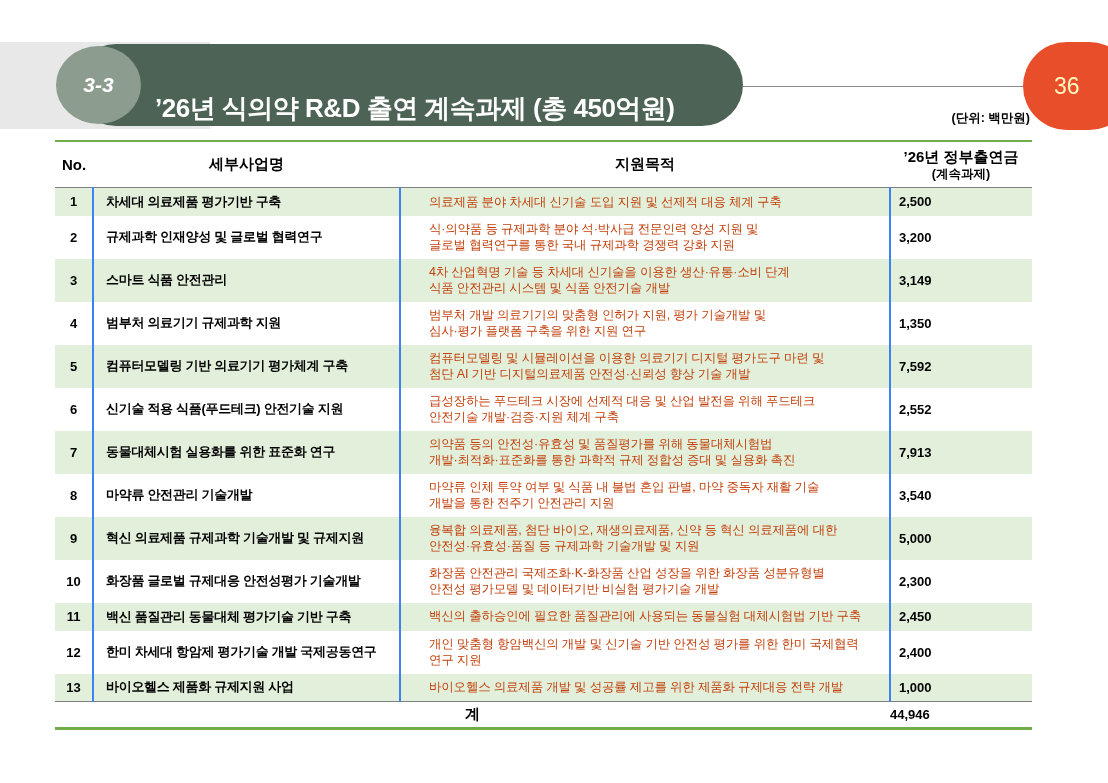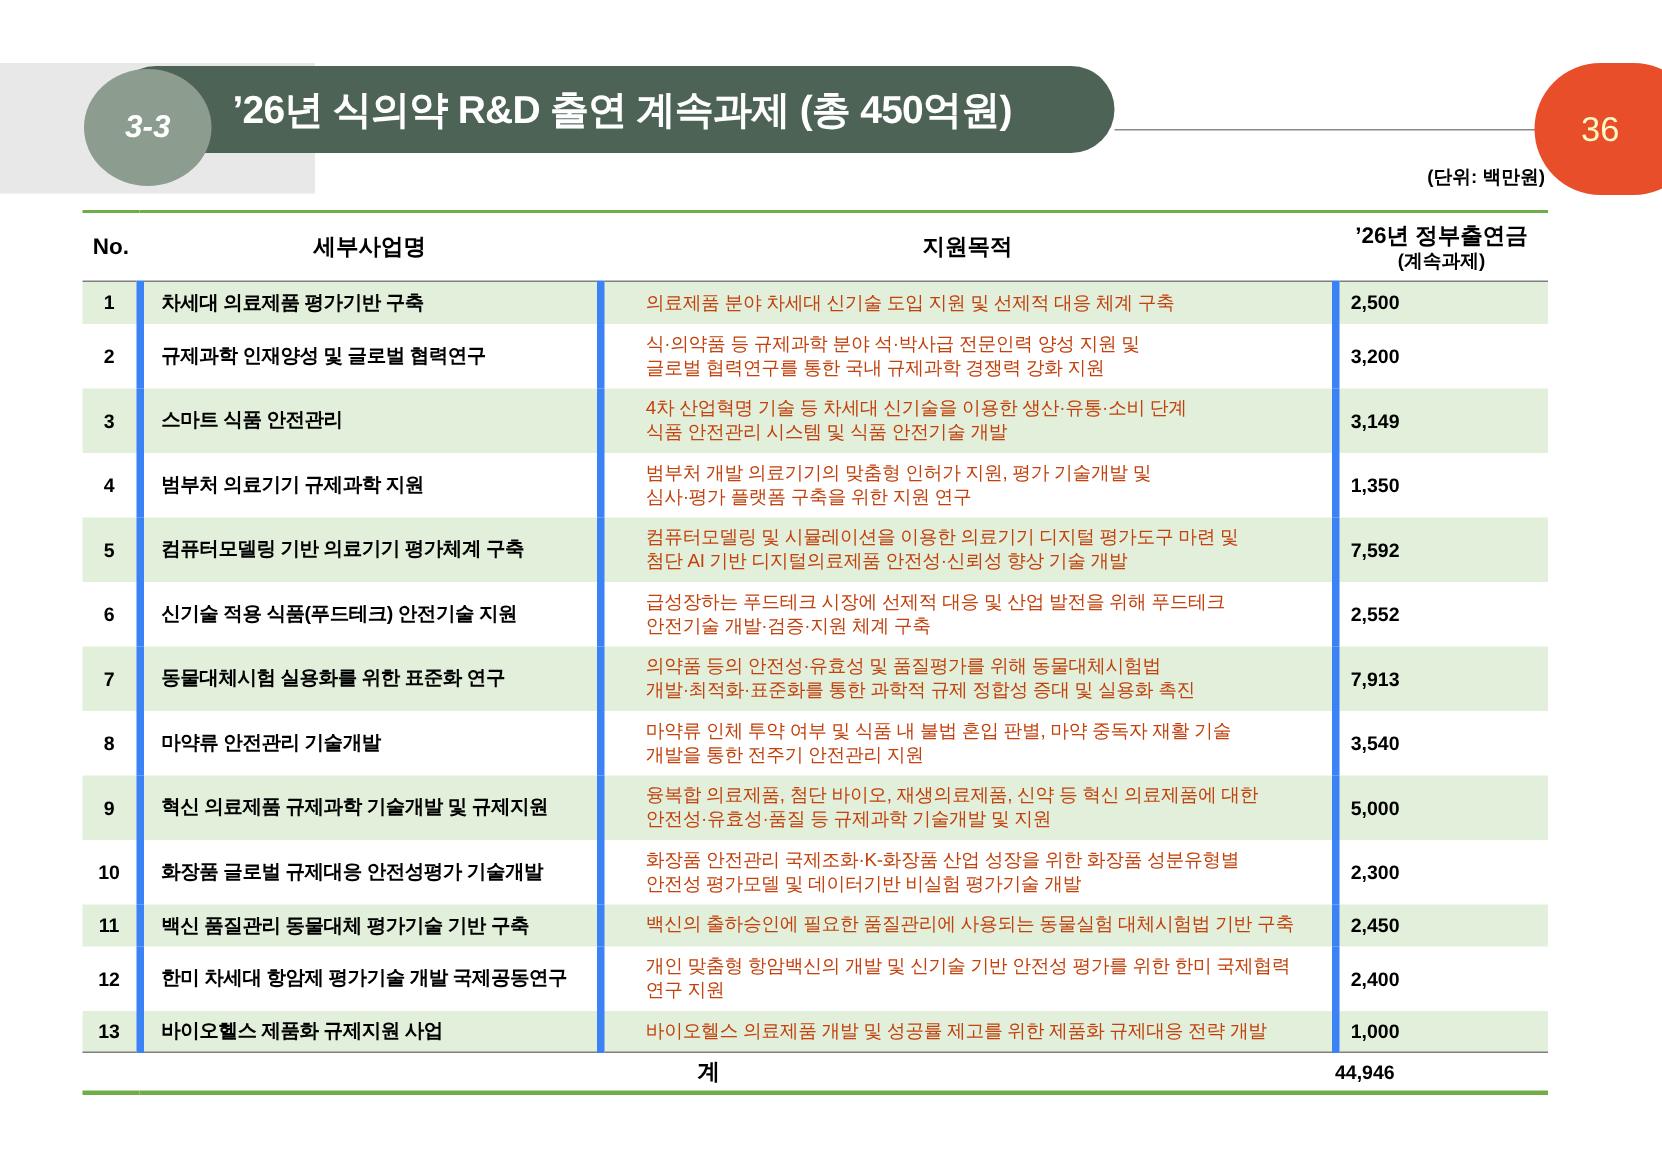--- a/index.html
+++ b/index.html
@@ -6,23 +6,23 @@
   .page{
     position:relative;width:1108px;height:783px;background:#fff;overflow:hidden;
     font-family:"Liberation Sans","DejaVu Sans",sans-serif;color:#000;
   }
   
   .gray-band{
     position:absolute;left:0;top:42px;width:210px;height:87px;
     background:var(--band-gray,#e8e8e8);z-index:0;
   }
   .title-pill{
-    position:absolute;left:75px;top:44px;width:668px;height:58px;
+    position:absolute;left:75px;top:44px;width:668px;height:82px;
     background:var(--pill-green,#4d6355);border-radius:41px;z-index:1;
-    display:flex;align-items:center;padding-left:80px;box-sizing:border-box;
+    display:flex;align-items:flex-end;padding-left:80px;box-sizing:border-box;
   }
   .slide-title{
     color:#fff;font-size:26px;font-weight:700;letter-spacing:-0.5px;white-space:nowrap;
   }
   .section-badge{
     position:absolute;left:56px;top:46px;width:85px;height:78px;border-radius:50%;
     background:var(--badge-sage,#8c9c8e);z-index:2;
     display:flex;align-items:center;justify-content:center;
   }
   .section-badge span{color:#fff;font-size:21px;font-weight:700;font-style:italic;}
@@ -49,21 +49,21 @@
   col.c-no{width:38px}
   col.c-name{width:307px}
   col.c-purpose{width:490px}
   col.c-amount{width:142px}
   thead th{
     height:45px;border-bottom:1px solid #7f7f7f;
     font-size:15px;font-weight:700;text-align:center;vertical-align:middle;padding:0;
   }
   thead th .sub{display:block;font-size:12.5px;font-weight:700;line-height:1.05;margin-top:1px;}
   tbody td{vertical-align:middle;padding:3px 8px;box-sizing:border-box;}
-  tbody td + td{border-left:5px solid #3b82f6;}
+  tbody td + td{border-left:2px solid #3b82f6;}
   tbody tr.green{background:var(--row-green,#e2efda);}
   td.no{text-align:center;font-weight:700;font-size:13px;padding:3px 2px;}
   td.name{font-weight:700;font-size:13px;padding-left:12px;letter-spacing:-0.3px;}
   td.purpose{font-size:12.5px;line-height:1.32;white-space:pre-line;letter-spacing:-0.2px;color:#c2410c;padding-left:28px;}
   td.amount{text-align:left;font-weight:700;font-size:13px;padding-right:10px;}
   tfoot td{
     border-top:1px solid #7f7f7f;border-bottom:3px solid var(--accent-green,#70ad47);
     height:25px;vertical-align:middle;padding:0;
   }
   tfoot td.total-label{text-align:center;font-weight:700;font-size:15px;}

